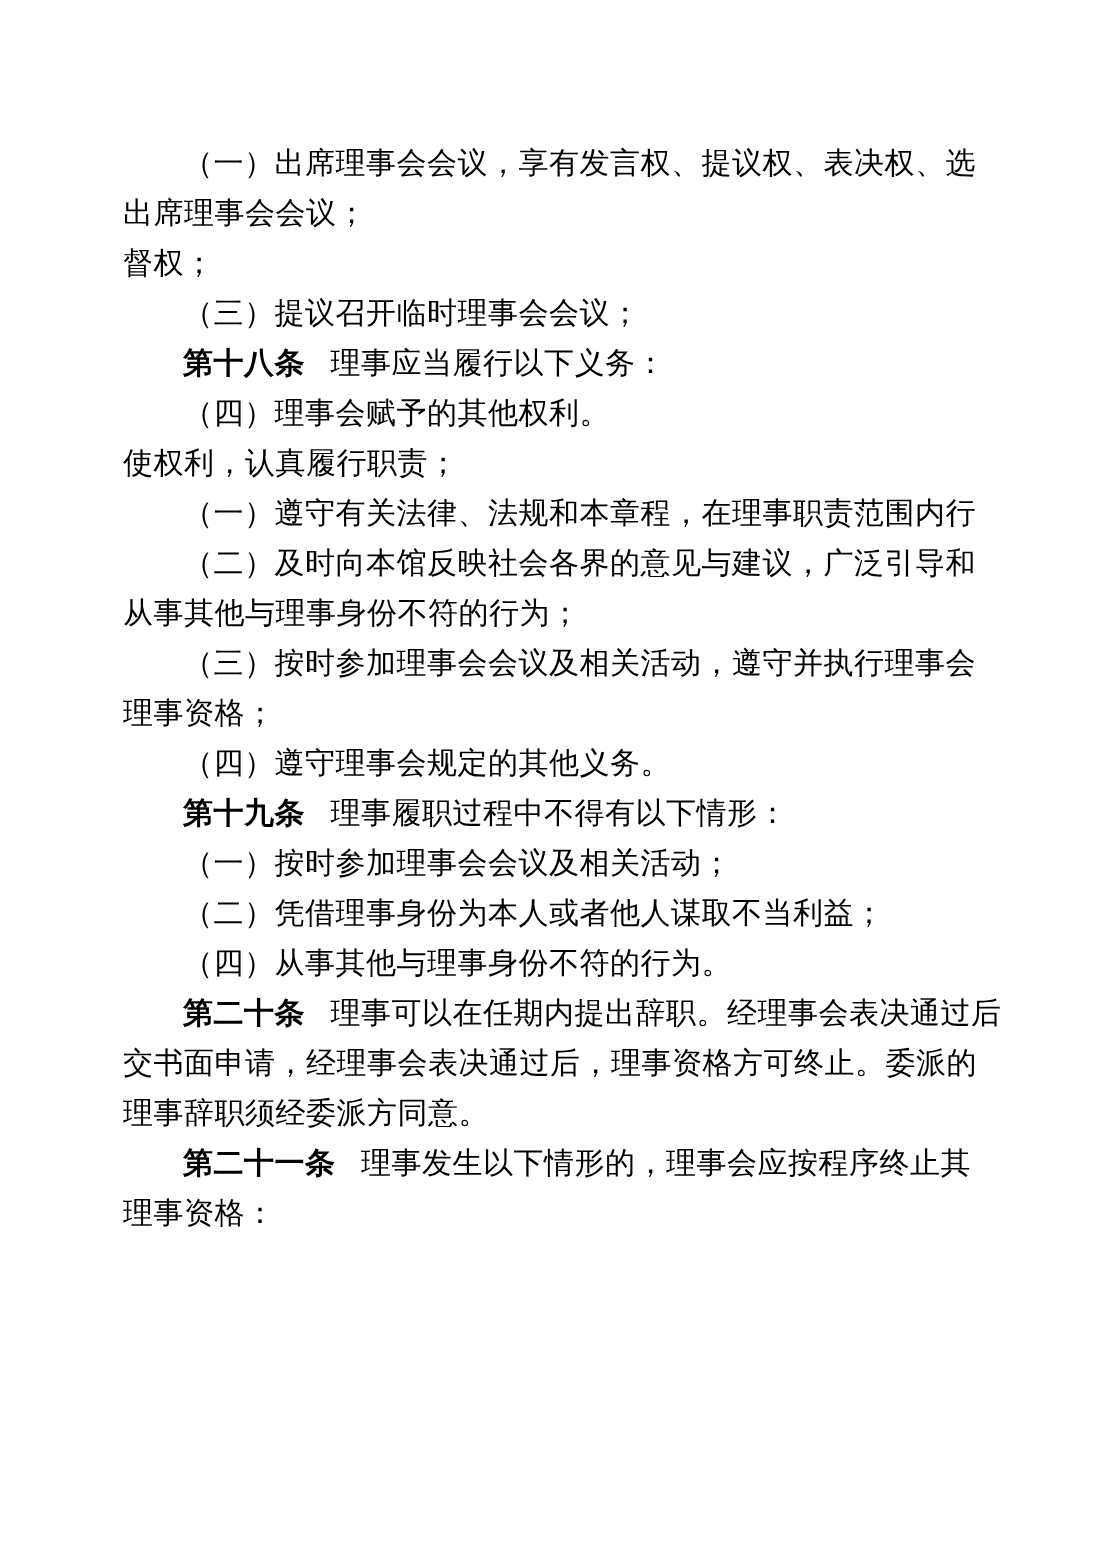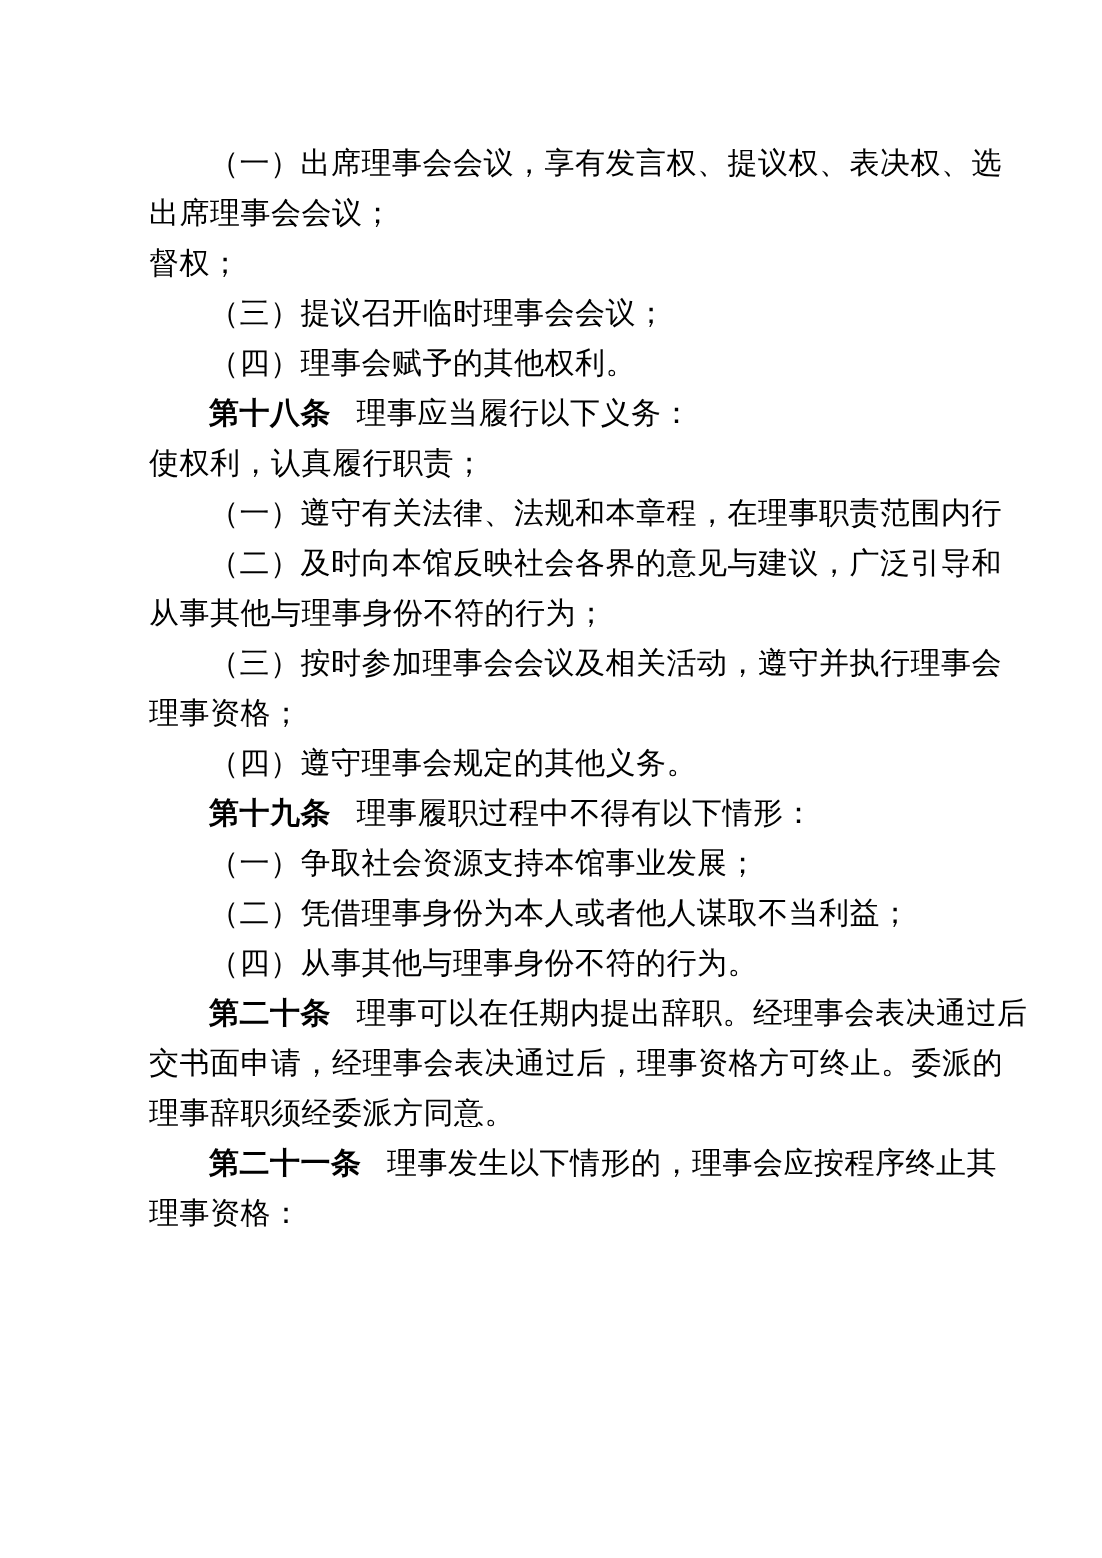--- a/index.html
+++ b/index.html
@@ -22,50 +22,49 @@
     width: 844px;
     color: #000000;
   }
   .line {
     height: 50px;
     line-height: 50px;
     font-size: 30px;
     white-space: nowrap;
     letter-spacing: 0.5px;
     color: #000000;
-    margin-left: 26px;
   }
   .line.indent {
     padding-left: 60px; 
   }
   .term {
     font-weight: bold;
     margin-right: 0.85em;
   }
 </style>
 </head>
 <body>
 
 <div class="page">
   <div class="textblock">
       <div class="line indent">（一）出席理事会会议，享有发言权、提议权、表决权、选</div>
       <div class="line">出席理事会会议；</div>
       <div class="line">督权；</div>
       <div class="line indent">（三）提议召开临时理事会会议；</div>
+      <div class="line indent"><span class="term">第十八条</span><span>理事应当履行以下义务：</span></div>
       <div class="line indent">（四）理事会赋予的其他权利。</div>
-      <div class="line indent"><span class="term">第十八条</span><span>理事应当履行以下义务：</span></div>
       <div class="line">使权利，认真履行职责；</div>
       <div class="line indent">（一）遵守有关法律、法规和本章程，在理事职责范围内行</div>
       <div class="line indent">（二）及时向本馆反映社会各界的意见与建议，广泛引导和</div>
       <div class="line">从事其他与理事身份不符的行为；</div>
       <div class="line indent">（三）按时参加理事会会议及相关活动，遵守并执行理事会</div>
       <div class="line">理事资格；</div>
       <div class="line indent">（四）遵守理事会规定的其他义务。</div>
       <div class="line indent"><span class="term">第十九条</span><span>理事履职过程中不得有以下情形：</span></div>
-      <div class="line indent">（一）争取社会资源支持本馆事业发展；</div>
+      <div class="line indent">（一）按时参加理事会会议及相关活动；</div>
       <div class="line indent">（二）凭借理事身份为本人或者他人谋取不当利益；</div>
       <div class="line indent">（四）从事其他与理事身份不符的行为。</div>
       <div class="line indent"><span class="term">第二十条</span><span>理事可以在任期内提出辞职。经理事会表决通过后</span></div>
       <div class="line">交书面申请，经理事会表决通过后，理事资格方可终止。委派的</div>
       <div class="line">理事辞职须经委派方同意。</div>
       <div class="line indent"><span class="term">第二十一条</span><span>理事发生以下情形的，理事会应按程序终止其</span></div>
       <div class="line">理事资格：</div>
     </div>
 </div>
 

